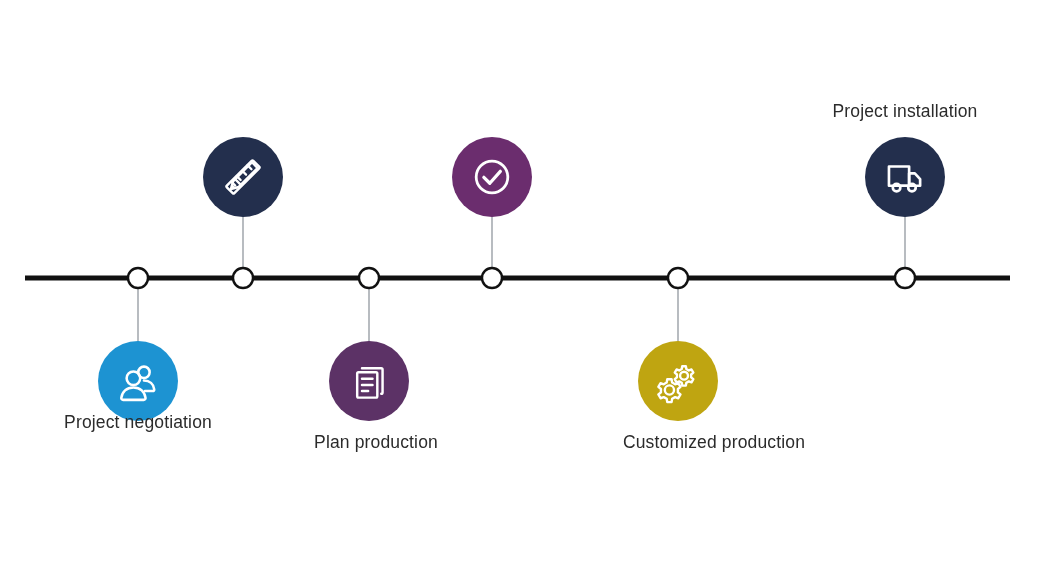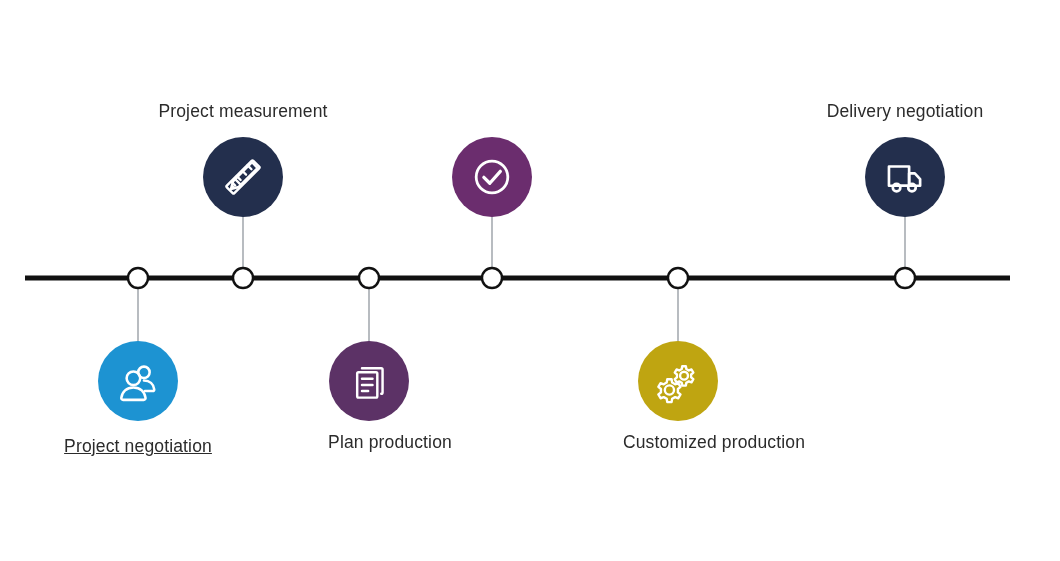--- a/index.html
+++ b/index.html
@@ -80,21 +80,21 @@
       <svg width="44" height="44" viewBox="0 0 48 48">
         <g fill="none" stroke="#ffffff" stroke-width="2.8" stroke-linecap="round" stroke-linejoin="round">
           <circle cx="30.5" cy="14.5" r="6.2"></circle>
           <path d="M30.5 23.5c6.2 0 10.5 4 11.2 9.6 .12 1 -.6 1.9 -1.6 1.9 h-8.5"></path>
           <circle cx="19" cy="21" r="7.4"></circle>
           <path d="M19 31c-7.4 0 -12.4 4.8 -13.2 11.4 -.14 1.15 .72 2.2 1.9 2.2 h22.6c1.18 0 2.04 -1.05 1.9 -2.2 C31.4 35.8 26.4 31 19 31z"></path>
         </g>
       </svg>
     </span>
   </div>
-  <div class="node-label" style="left:138px; top:436px;text-decoration:underline;">Project negotiation</div>
+  <div class="node-label" style="left:138px; top:412px;">Project negotiation</div>
 
   <div class="icon-badge" style="left:243px; top:177px; width:80px; height:80px; background:#232f4d;">
     <span>
       <svg width="46" height="46" viewBox="0 0 48 48">
         <g transform="rotate(-45 24 24)">
 
           <g fill="none" stroke="#ffffff" stroke-width="2.6" stroke-linejoin="round">
             <rect x="4.5" y="18.5" width="39" height="11" rx="1.2"></rect>
           </g>
           <g stroke="#ffffff" stroke-width="2.4" stroke-linecap="round">
@@ -106,36 +106,35 @@
 
           <g transform="rotate(90 24 24)">
             <path d="M21.2 6.5h5.6a1.4 1.4 0 0 1 1.4 1.4v26.6L24 41.8l-4.2-7.3V7.9a1.4 1.4 0 0 1 1.4-1.4z" fill="none" stroke="#ffffff" stroke-width="2.6" stroke-linejoin="round"></path>
             <path d="M19.8 31.4h8.4" stroke="#ffffff" stroke-width="2.4" stroke-linecap="round"></path>
             <path d="M24 41.8l-2.6-4.6h5.2z" fill="#ffffff"></path>
           </g>
         </g>
       </svg>
     </span>
   </div>
-  <div class="node-label" style="left:243px; top:101px;">Project measurement</div>
 
   <div class="icon-badge" style="left:369px; top:381px; width:80px; height:80px; background:#5c3266;">
     <span>
       <svg width="42" height="42" viewBox="0 0 48 48">
         <g fill="none" stroke="#ffffff" stroke-width="2.8" stroke-linejoin="round" stroke-linecap="round">
           <path d="M16 9.5h22a1.5 1.5 0 0 1 1.5 1.5v26a1.5 1.5 0 0 1-1.5 1.5"></path>
           <path d="M12 14h20a1.5 1.5 0 0 1 1.5 1.5v26a1.5 1.5 0 0 1-1.5 1.5H12a1.5 1.5 0 0 1-1.5-1.5v-26A1.5 1.5 0 0 1 12 14z"></path>
           <line x1="16" y1="21.5" x2="28" y2="21.5"></line>
           <line x1="16" y1="28.5" x2="28" y2="28.5"></line>
           <line x1="16" y1="35.5" x2="23" y2="35.5"></line>
         </g>
       </svg>
     </span>
   </div>
-  <div class="node-label" style="left:390px; top:432px;">Plan production</div>
+  <div class="node-label" style="left:376px; top:432px;">Plan production</div>
 
   <div class="icon-badge" style="left:492px; top:177px; width:80px; height:80px; background:#6b2d6e;">
     <span>
       <svg width="46" height="46" viewBox="0 0 48 48">
         <circle cx="24" cy="24" r="16.5" fill="none" stroke="#ffffff" stroke-width="2.9"></circle>
         <path d="M15.5 24.3l6.2 6.2 11-12.4" fill="none" stroke="#ffffff" stroke-width="3.4" stroke-linecap="round" stroke-linejoin="round"></path>
       </svg>
     </span>
   </div>
 
@@ -159,15 +158,15 @@
         <g fill="none" stroke="#ffffff" stroke-width="2.9" stroke-linejoin="round" stroke-linecap="round">
           <path d="M6.5 12.5h22v21h-22z"></path>
           <path d="M28.5 20h6.2l5.8 6.3v7.2h-12z"></path>
           <circle cx="14.8" cy="35.6" r="4.1"></circle>
           <circle cx="31.6" cy="35.6" r="4.1"></circle>
           <line x1="18.9" y1="33.5" x2="27.5" y2="33.5"></line>
         </g>
       </svg>
     </span>
   </div>
-  <div class="node-label" style="left:905px; top:101px;">Delivery negotiation</div>
+  <div class="node-label" style="left:905px; top:101px;">Project installation</div>
 
 </div>
 
 </body></html>

